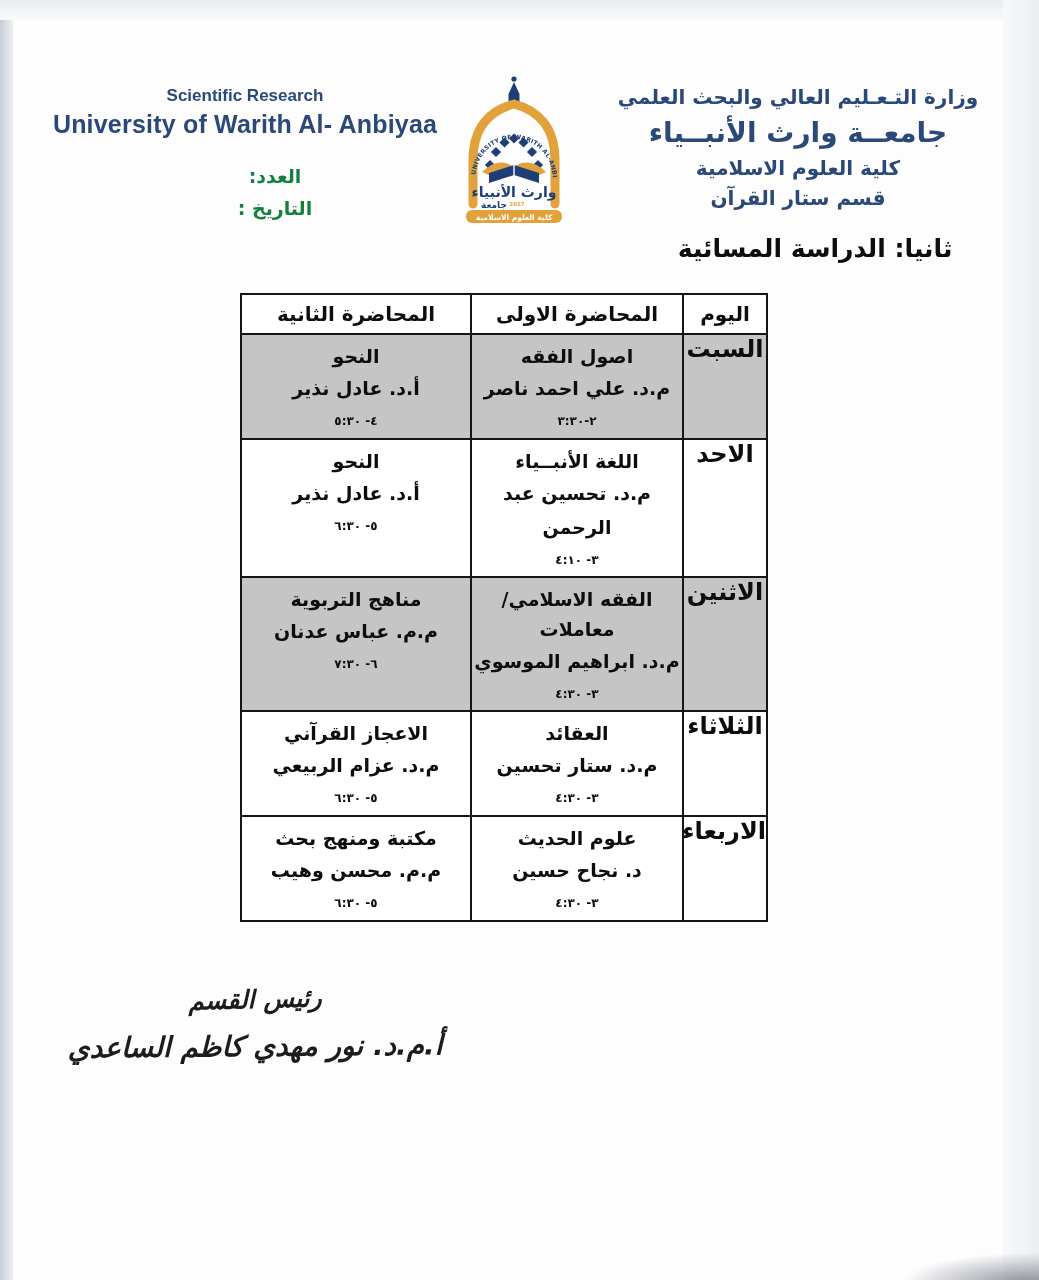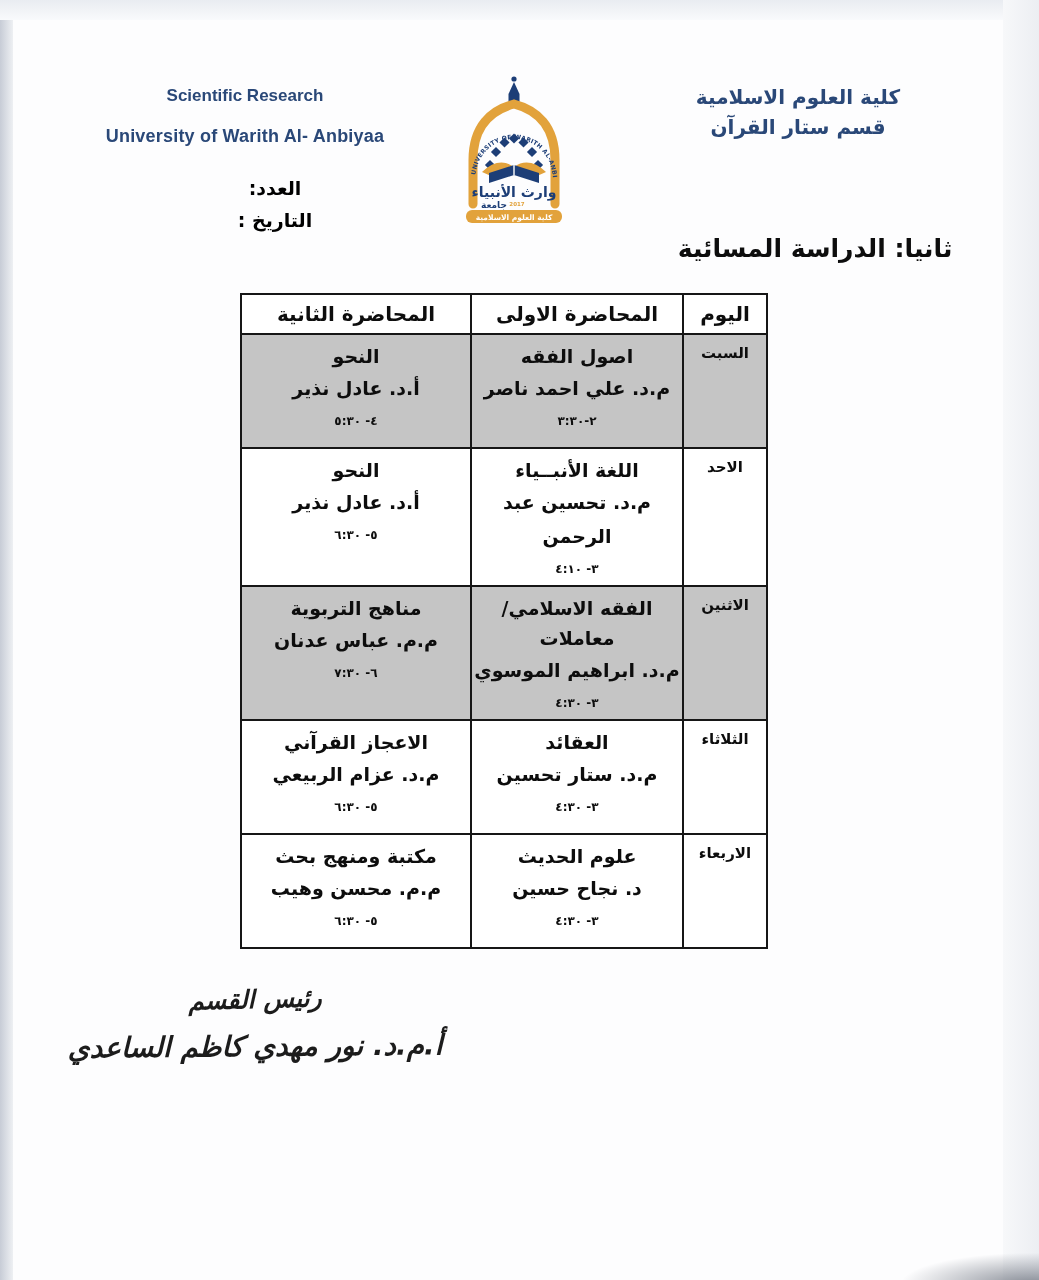--- a/index.html
+++ b/index.html
@@ -15,25 +15,25 @@
     background:linear-gradient(to bottom,#e9ecf1,#f9fafc);}
   .edge-right{position:absolute;right:0;top:0;width:36px;height:1280px;
     background:linear-gradient(to left,#eceef2,#f7f8fa);}
   .corner-shadow{position:absolute;right:0;bottom:0;width:150px;height:30px;
     background:radial-gradient(ellipse at 95% 115%, #868b95 0%, rgba(134,139,149,0) 65%);}
 
   
   .header-en{position:absolute;left:50px;top:84px;width:390px;text-align:center;
     color:#2a4878;font-family:"Liberation Sans","DejaVu Sans",sans-serif;}
   .he-l1{font-size:17px;font-weight:600;line-height:23px;}
-  .he-uni{font-size:18px;font-weight:600;margin-top:19px;letter-spacing:0.2px;}
+  .he-uni{font-size:25px;font-weight:600;margin-top:3px;letter-spacing:0.2px;}
 
   
   .header-meta{position:absolute;left:170px;top:160px;width:210px;text-align:center;
-    direction:rtl;color:#000000;font-size:19px;font-weight:600;margin-top:12px;}
+    direction:rtl;color:#15803d;font-size:19px;font-weight:600;}
   .meta-line{line-height:32px;}
 
   
   .logo-wrap{position:absolute;left:449px;top:74px;width:130px;height:152px;}
 
   
   .header-ar{position:absolute;left:608px;top:82px;width:380px;text-align:center;
     direction:rtl;color:#2a4878;}
   .ha-ministry{font-size:20px;font-weight:600;line-height:31px;}
   .ha-uni{font-size:28px;font-weight:700;line-height:40px;}
@@ -45,21 +45,21 @@
     direction:rtl;color:#0d0d0d;font-size:25px;font-weight:700;}
 
   
   .schedule-wrap{position:absolute;left:240px;top:293px;}
   table.schedule{border-collapse:collapse;table-layout:fixed;width:526px;direction:rtl;}
   .schedule th,.schedule td{border:2px solid #161616;text-align:center;color:#0d0d0d;
     padding:0;overflow:hidden;}
   .schedule th{height:38px;font-size:20px;font-weight:700;background:#ffffff;margin-left:39px;}
   .schedule td{height:103px;vertical-align:top;font-weight:700;background:#ffffff;text-align:center;}
   .schedule tr.shaded td{background:#c5c5c5;}
-  td.day-cell{font-size:15px;padding-top:9px;}
+  td.day-cell{font-size:24px;}
   .lecture-cell .subj{display:block;font-size:19px;line-height:30px;margin-top:6px;}
   .lecture-cell .inst{display:block;font-size:19px;line-height:34px;}
   .lecture-cell .time{display:block;font-size:12px;line-height:32px;}
 
   
   .signature{position:absolute;left:55px;top:985px;width:400px;text-align:center;
     direction:rtl;color:#1c1c1c;}
   .sig-role{font-size:25px;font-weight:700;font-style:italic;transform:rotate(-1.5deg);}
   .sig-name{font-size:28px;font-weight:700;font-style:italic;margin-top:16px;
     white-space:nowrap;transform:rotate(-0.5deg);}
@@ -117,20 +117,22 @@
     <text x="65" y="123" text-anchor="middle" font-size="14" font-weight="bold" fill="#1d3e77">وارث الأنبياء</text>
     <text x="45" y="134" text-anchor="middle" font-size="9" font-weight="bold" fill="#1d3e77">جامعة</text>
     <text x="68" y="132" text-anchor="middle" font-size="5.5" fill="#e2a23b" font-weight="bold">2017</text>
 
     <rect x="17" y="136" width="96" height="13" rx="6" fill="#e2a23b"></rect>
     <text x="65" y="145.5" text-anchor="middle" font-size="7.5" font-weight="bold" fill="#ffffff">كلية العلوم الاسلامية</text>
   </svg>
 </div>
 
 <div class="header-ar">
+  <div class="ha-ministry">وزارة التـعـليم العالي والبحث العلمي</div>
+  <div class="ha-uni">جامعــة وارث الأنبــياء</div>
   <div class="ha-college">كلية العلوم الاسلامية</div>
   <div class="ha-dept">قسم ستار القرآن</div>
 </div>
 
 <div class="doc-title">ثانيا: الدراسة المسائية</div>
 
 <div class="schedule-wrap">
   <table class="schedule">
     <colgroup>
       <col style="width:84px">

